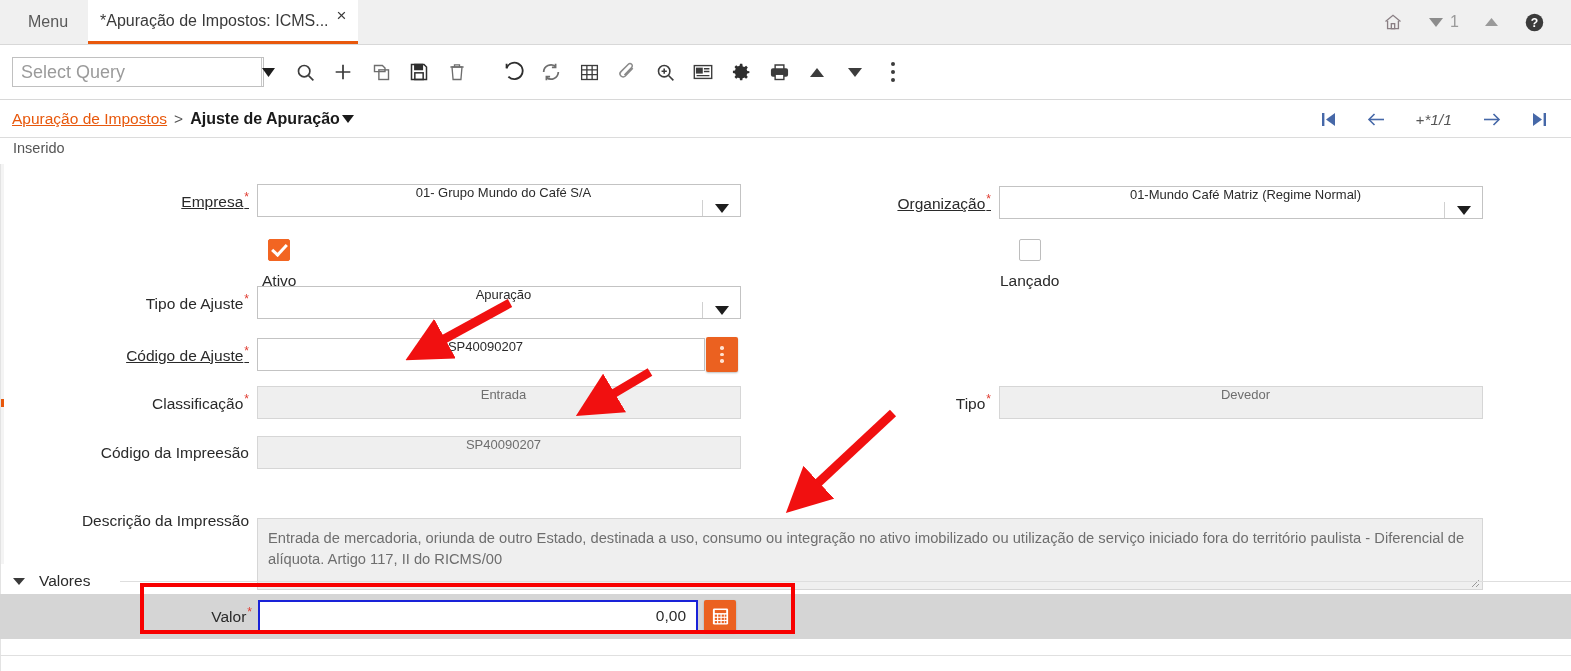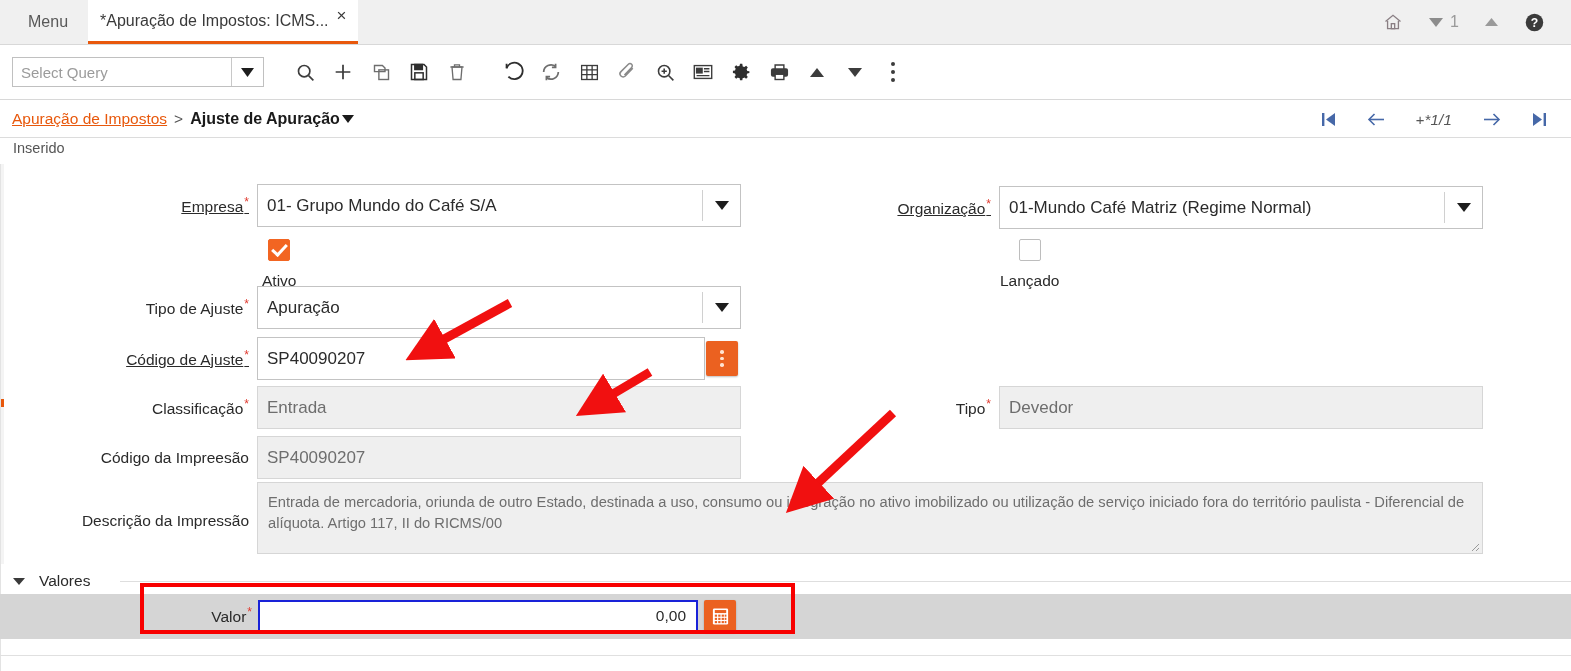--- a/index.html
+++ b/index.html
@@ -68,21 +68,21 @@
     display: flex; align-items: center;
   }
   .query-wrap {
     position: relative; margin-left: 12px;
     width: 252px; height: 30px;
     border: 1px solid #c0c0c0; background: #fff;
     display: flex; align-items: center;
   }
   .query-wrap input {
     border: 0; outline: 0; flex: 1;
-    font-size: 15px; color: #444;
+    font-size: 18px; color: #444;
     padding: 0 8px; background: transparent;
     font-family: "Liberation Sans", sans-serif;
     height: 100%;
   }
   .query-wrap input::placeholder { color: #9b9b9b; }
   .query-drop {
     width: 32px; height: 28px;
     border-left: 1px solid #c8c8c8;
     display: flex; align-items: center; justify-content: center;
     cursor: pointer;
@@ -154,26 +154,27 @@
   .row { position: absolute; display: flex; align-items: center; }
   .lbl {
     font-size: 15.5px; color: #2a2a2a;
     text-align: right;
     white-space: nowrap;
   }
   .lbl.ul { text-decoration: underline; }
   .req { color: #e03a2f; font-size: 12px; vertical-align: super; margin-left: 1px; }
 
   .fld {
-    height: 43px;
+    height: 33px;
     border: 1px solid #c3c3c3;
     background: #ffffff;
     display: flex; align-items: center;
-    font-size: 17px; color: #2b2b2b;
+    font-size: 13px; color: #2b2b2b;
     padding-left: 9px;
+    flex-direction: column;
   }
   .fld.ro { background: #efefef; color: #6e6e6e; border-color: #d6d6d6; }
   .combo-arrow {
     margin-left: auto;
     width: 38px; height: 31px;
     border-left: 1px solid #d0d0d0;
     display: flex; align-items: center; justify-content: center;
     cursor: pointer;
   }
   .caret-dn {
@@ -210,20 +211,21 @@
   }
   .chklbl { font-size: 15.5px; color: #2a2a2a; }
 
   .txtarea {
     border: 1px solid #d6d6d6; background: #efefef;
     font-size: 14.7px; color: #6e6e6e;
     padding: 9px 10px 0 10px;
     line-height: 21px;
     position: relative;
     overflow: hidden;
+    margin-top: 36px;
   }
   .txtarea .grip {
     position: absolute; right: 2px; bottom: 1px;
     width: 12px; height: 12px;
   }
 
   
   .sect-hdr {
     position: absolute; left: 0; top: 568px;
     width: 1571px; height: 26px;

